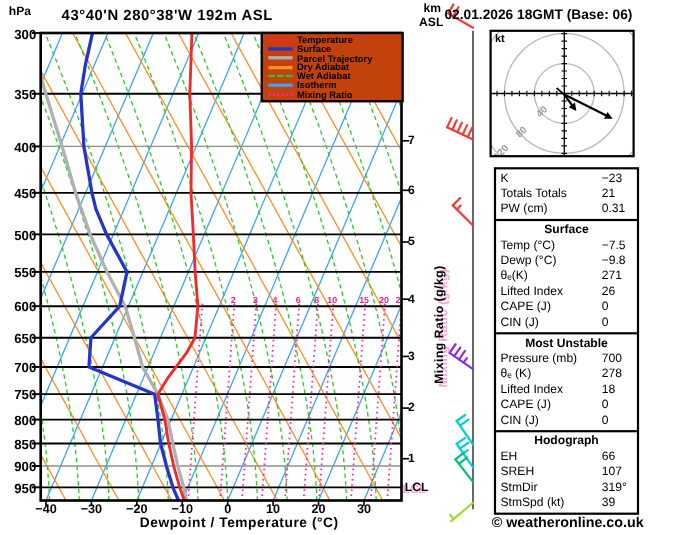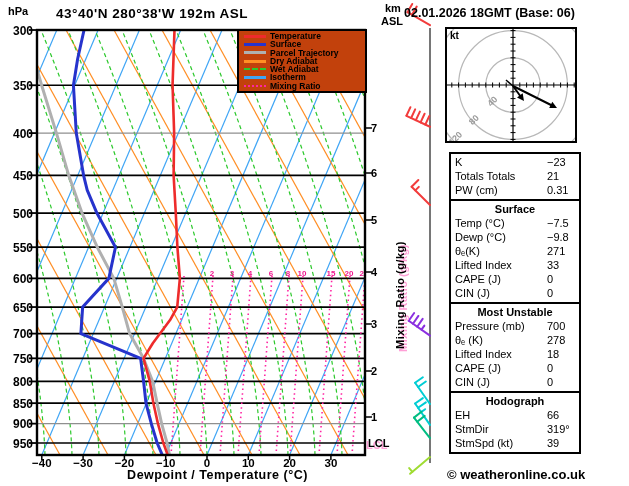--- a/index.html
+++ b/index.html
@@ -360,21 +360,21 @@
         <div class="prow">
           <span class="plbl">Dewp (°C)</span>
           <span class="pval">−9.8</span>
         </div>
         <div class="prow">
           <span class="plbl">θₑ(K)</span>
           <span class="pval">271</span>
         </div>
         <div class="prow">
           <span class="plbl">Lifted Index</span>
-          <span class="pval">33</span>
+          <span class="pval">26</span>
         </div>
         <div class="prow">
           <span class="plbl">CAPE (J)</span>
           <span class="pval">0</span>
         </div>
         <div class="prow">
           <span class="plbl">CIN (J)</span>
           <span class="pval">0</span>
         </div>
       </div>
@@ -399,20 +399,24 @@
         <div class="prow">
           <span class="plbl">CIN (J)</span>
           <span class="pval">0</span>
         </div>
       </div>
       <div class="sec">
         <div class="sec-title">Hodograph</div>
         <div class="prow">
           <span class="plbl">EH</span>
           <span class="pval">66</span>
+        </div>
+        <div class="prow">
+          <span class="plbl">SREH</span>
+          <span class="pval">107</span>
         </div>
         <div class="prow">
           <span class="plbl">StmDir</span>
           <span class="pval">319°</span>
         </div>
         <div class="prow">
           <span class="plbl">StmSpd (kt)</span>
           <span class="pval">39</span>
         </div>
       </div>

